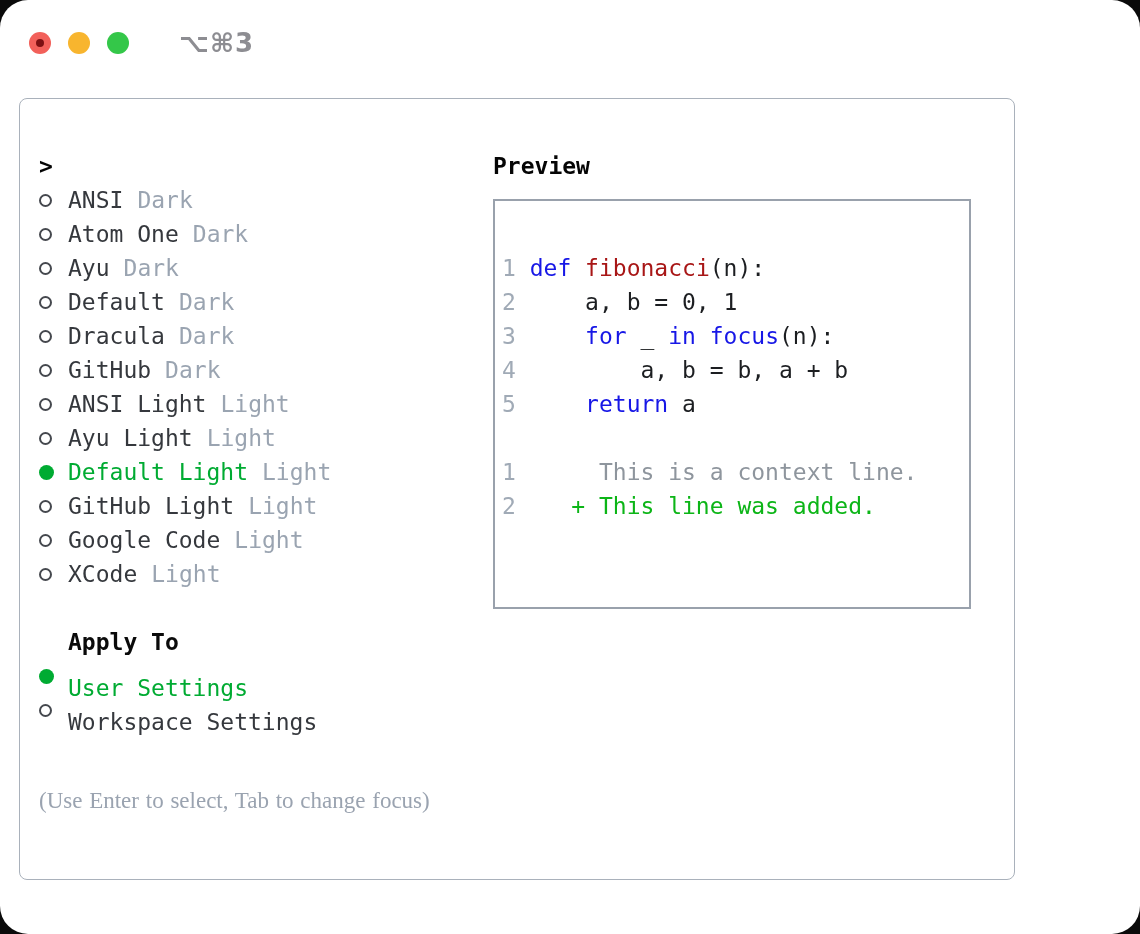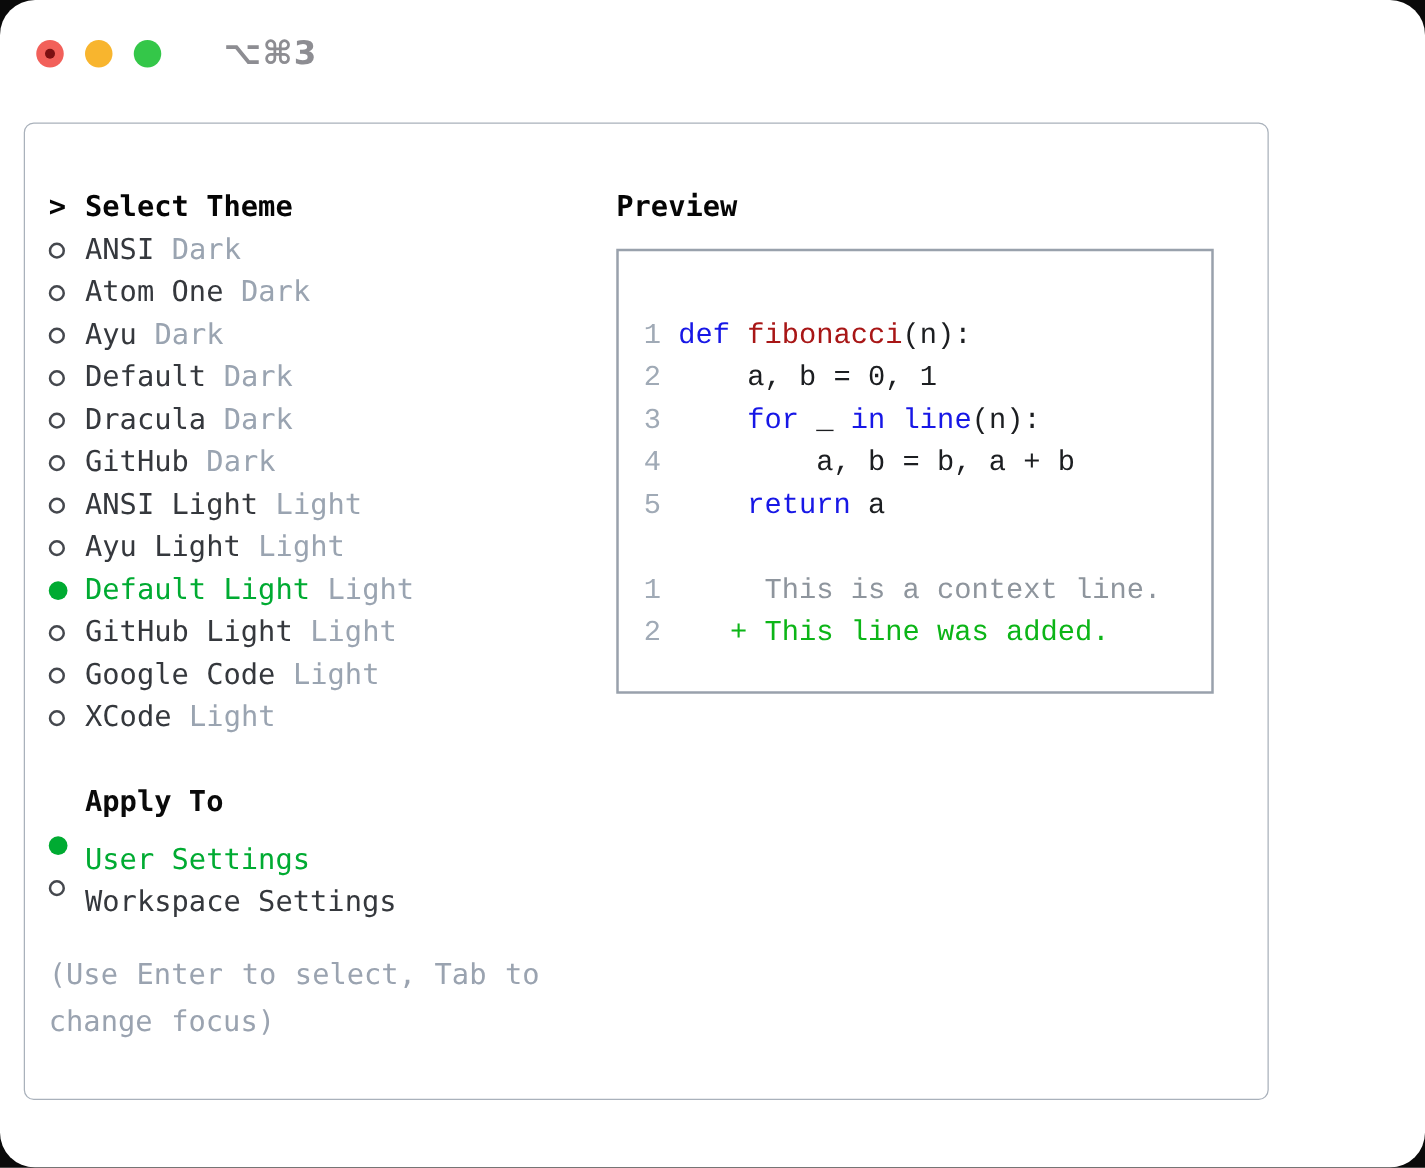--- a/index.html
+++ b/index.html
@@ -39,28 +39,28 @@
   .radio.sel { width:15px; height:15px; border:none; background:var(--accent-green); }
   .hdr { font-weight:bold; color:#050505; }
   .cursor { font-weight:bold; color:#050505; }
   .item-name { color:var(--item-text); }
   .item-name.sel { color:var(--accent-green); }
   .item-tag { color:var(--tag-gray); margin-left:14px; }
   .apply-hdr { margin-top:34px; color:#0a0a0a;font-weight:bold; }
   .apply-label { color:var(--item-text);margin-top:24px; }
   .apply-label.sel { color:var(--accent-green); }
   .help {
-    margin-top:34px; width:420px; line-height:38px;
-    color:var(--help-gray); word-spacing:1px;
+    margin-top:50px; width:420px; line-height:48px;
+    color:var(--help-gray); word-spacing:1px;font-family:Liberation Serif, serif;
   }
   
   .preview-hdr { height:34px; line-height:34px; font-weight:bold; color:#050505; }
   .preview-box {
-    margin-top:16px; width:478px; height:356px;
-    border:2px solid var(--preview-border); padding:50px 0 0 20px; background:#fff;font-family:Liberation Mono, monospace;
+    margin-top:16px; width:478px; height:410px;
+    border:2px solid var(--preview-border); padding:50px 0 0 7px; background:#fff;
   }
   .code-line { height:34px; line-height:34px; white-space:pre; color:var(--code-plain); }
   .ln { color:var(--line-number); }
   .tok-kw { color:var(--kw-blue); }
   .tok-fn { color:var(--fn-red); }
   .tok-pl { color:var(--code-plain); }
   .tok-ctx { color:var(--ctx-gray);text-align:center; }
   .tok-del { color:var(--del-red); }
   .tok-add { color:var(--add-green); }
   .blank-line { height:34px; }
@@ -74,21 +74,21 @@
     <div class="light light-red"></div>
     <div class="light light-yellow"></div>
     <div class="light light-green"></div>
     <div class="win-title">⌥⌘3</div>
   </div>
 
   <div class="panel">
 
     <div class="left-col">
       <div class="row">
-        <span class="marker cursor">&gt;</span><span class="hdr">Select Theme</span>
+        <span class="marker cursor">&gt;</span>
       </div>
       <div id="theme-list">
           <div class="row"><span class="marker"><span class="radio"></span></span><span class="item-name">ANSI</span><span class="item-tag">Dark</span></div>
           <div class="row"><span class="marker"><span class="radio"></span></span><span class="item-name">Atom One</span><span class="item-tag">Dark</span></div>
           <div class="row"><span class="marker"><span class="radio"></span></span><span class="item-name">Ayu</span><span class="item-tag">Dark</span></div>
           <div class="row"><span class="marker"><span class="radio"></span></span><span class="item-name">Default</span><span class="item-tag">Dark</span></div>
           <div class="row"><span class="marker"><span class="radio"></span></span><span class="item-name">Dracula</span><span class="item-tag">Dark</span></div>
           <div class="row"><span class="marker"><span class="radio"></span></span><span class="item-name">GitHub</span><span class="item-tag">Dark</span></div>
           <div class="row"><span class="marker"><span class="radio"></span></span><span class="item-name">ANSI Light</span><span class="item-tag">Light</span></div>
           <div class="row"><span class="marker"><span class="radio"></span></span><span class="item-name">Ayu Light</span><span class="item-tag">Light</span></div>
@@ -108,21 +108,21 @@
 
       <div class="help">(Use Enter to select, Tab to change focus)</div>
     </div>
 
     <div class="right-col">
       <div class="preview-hdr">Preview</div>
       <div class="preview-box">
         <div id="code-lines">
             <div class="code-line"><span class="ln">1 </span><span class="tok-kw">def</span><span class="tok-pl"> </span><span class="tok-fn">fibonacci</span><span class="tok-pl">(n):</span></div>
             <div class="code-line"><span class="ln">2 </span><span class="tok-pl">    a, b = 0, 1</span></div>
-            <div class="code-line"><span class="ln">3 </span><span class="tok-pl">    </span><span class="tok-kw">for</span><span class="tok-pl"> _ </span><span class="tok-kw">in</span><span class="tok-pl"> </span><span class="tok-kw">line</span><span class="tok-pl">(n):</span></div>
+            <div class="code-line"><span class="ln">3 </span><span class="tok-pl">    </span><span class="tok-kw">for</span><span class="tok-pl"> _ </span><span class="tok-kw">in</span><span class="tok-pl"> </span><span class="tok-kw">focus</span><span class="tok-pl">(n):</span></div>
             <div class="code-line"><span class="ln">4 </span><span class="tok-pl">        a, b = b, a + b</span></div>
             <div class="code-line"><span class="ln">5 </span><span class="tok-pl">    </span><span class="tok-kw">return</span><span class="tok-pl"> a</span></div>
           </div>
         <div class="blank-line"></div>
         <div id="diff-lines">
             <div class="code-line"><span class="ln">1 </span><span class="tok-ctx">     This is a context line.</span></div>
             <div class="code-line"><span class="ln">2 </span><span class="tok-add">   + This line was added.</span></div>
           </div>
       </div>
     </div>

